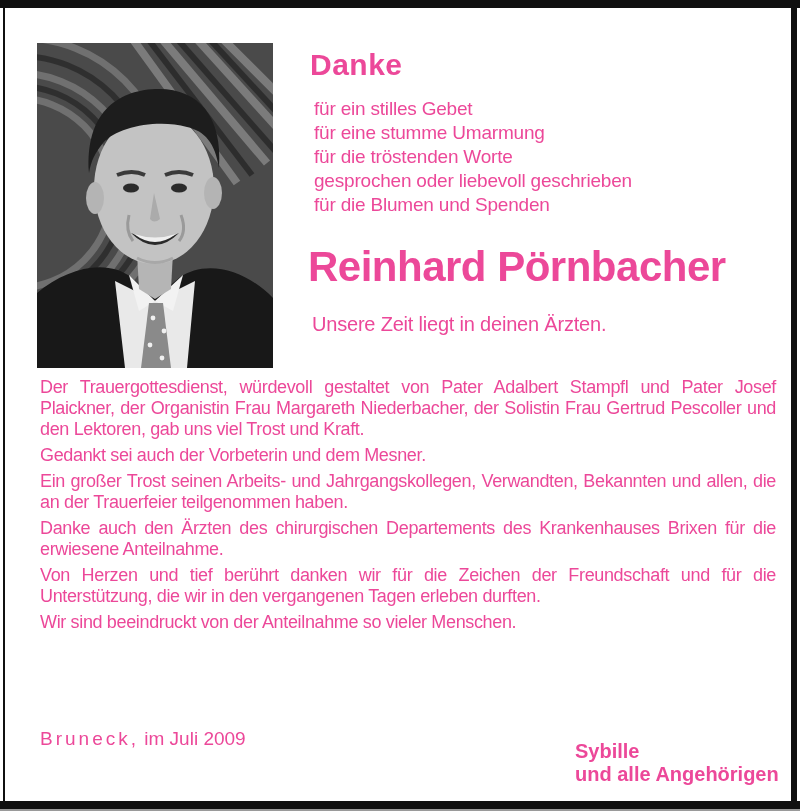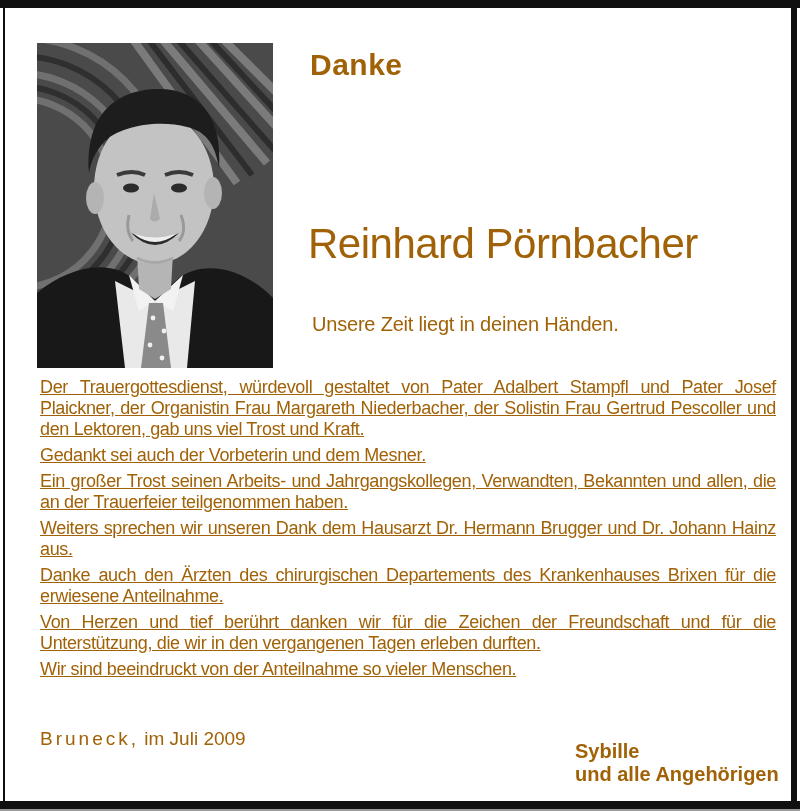--- a/index.html
+++ b/index.html
@@ -1,40 +1,40 @@
 <!DOCTYPE html>
 <html><head>
 <meta charset="utf-8">
 <style>
   html,body{margin:0;padding:0;background:#e9e9e9;}
   .page{
     position:relative;width:800px;height:811px;background:#ffffff;
-    font-family:"Liberation Sans","DejaVu Sans",sans-serif;color:#a16207;
+    font-family:"Liberation Sans","DejaVu Sans",sans-serif;color:#ec4899;
     overflow:hidden;margin:0 auto;
   }
   
   .bar-top{position:absolute;left:0;top:0;width:800px;height:8px;background:#101010;}
   .bar-bottom{position:absolute;left:0;top:801px;width:800px;height:8px;background:#101010;}
   .line-left{position:absolute;left:3px;top:8px;width:2px;height:793px;background:#101010;}
   .bar-right{position:absolute;left:791px;top:8px;width:6px;height:793px;background:#101010;}
   .bottom-edge{position:absolute;left:0;top:809px;width:800px;height:2px;background:#9a9a9a;}
 
   
   .photo{position:absolute;left:37px;top:43px;width:236px;height:325px;background:#474747;}
   .photo svg{display:block;width:100%;height:100%;}
 
   
   .danke{position:absolute;left:310px;top:48px;font-size:30px;font-weight:bold;letter-spacing:0.5px;}
   .thanks{position:absolute;left:314px;top:97px;font-size:19px;line-height:24px;letter-spacing:-0.2px;}
-  .name{position:absolute;left:308px;top:220px;font-size:42px;font-weight:normal;letter-spacing:-0.5px;white-space:nowrap;}
+  .name{position:absolute;left:308px;top:243px;font-size:42px;font-weight:bold;letter-spacing:-0.5px;white-space:nowrap;}
   .quote{position:absolute;left:312px;top:313px;font-size:20px;letter-spacing:-0.2px;}
 
   
   .body{position:absolute;left:40px;top:377px;width:736px;font-size:18px;line-height:21px;letter-spacing:-0.35px;}
-  .body p{margin:0 0 5px 0;text-align:justify;text-decoration:underline;}
+  .body p{margin:0 0 5px 0;text-align:justify;}
   .dateline{position:absolute;left:40px;top:728px;font-size:19px;}
   .dateline .spaced{letter-spacing:3px;}
   .signature{position:absolute;left:575px;top:740px;font-size:20px;font-weight:bold;line-height:23px;}
 </style>
 </head>
 <body>
 
 <div class="page">
 
   <div class="bar-top"></div>
@@ -106,30 +106,36 @@
 
       <path d="M94,190 Q118,214 142,190 Q120,202 94,190 Z" fill="#2a2a2a"></path>
       <path d="M97,191 Q118,207 139,191 Q118,198 97,191 Z" fill="#efefef"></path>
 
       <path d="M100,215 Q118,224 136,215" stroke="#a8a8a8" stroke-width="3" fill="none"></path>
     </svg>
   </div>
 
   <div class="danke">Danke</div>
 
+  <div class="thanks">
+    <div>für ein stilles Gebet</div>
+    <div>für eine stumme Umarmung</div>
+    <div>für die tröstenden Worte</div>
+    <div>gesprochen oder liebevoll geschrieben</div>
+    <div>für die Blumen und Spenden</div>
+  </div>
 
   <div class="name">Reinhard Pörnbacher</div>
 
-  <div class="quote">Unsere Zeit liegt in deinen Händen.</div>
+  <div class="quote">Unsere Zeit liegt in deinen Ärzten.</div>
 
   <div class="body">
     <p>Der Trauergottesdienst, würdevoll gestaltet von Pater Adalbert Stampfl und Pater Josef Plaickner, der Organistin Frau Margareth Niederbacher, der Solistin Frau Gertrud Pescoller und den Lektoren, gab uns viel Trost und Kraft.</p>
     <p>Gedankt sei auch der Vorbeterin und dem Mesner.</p>
     <p>Ein großer Trost seinen Arbeits- und Jahrgangskollegen, Verwandten, Bekannten und allen, die an der Trauerfeier teilgenommen haben.</p>
-    <p>Weiters sprechen wir unseren Dank dem Hausarzt Dr. Hermann Brugger und Dr. Johann Hainz aus.</p>
     <p>Danke auch den Ärzten des chirurgischen Departements des Krankenhauses Brixen für die erwiesene Anteilnahme.</p>
     <p>Von Herzen und tief berührt danken wir für die Zeichen der Freundschaft und für die Unterstützung, die wir in den vergangenen Tagen erleben durften.</p>
     <p>Wir sind beeindruckt von der Anteilnahme so vieler Menschen.</p>
   </div>
 
   <div class="dateline">
     <span class="spaced">Bruneck,</span><span> im Juli 2009</span>
   </div>
 
   <div class="signature">

